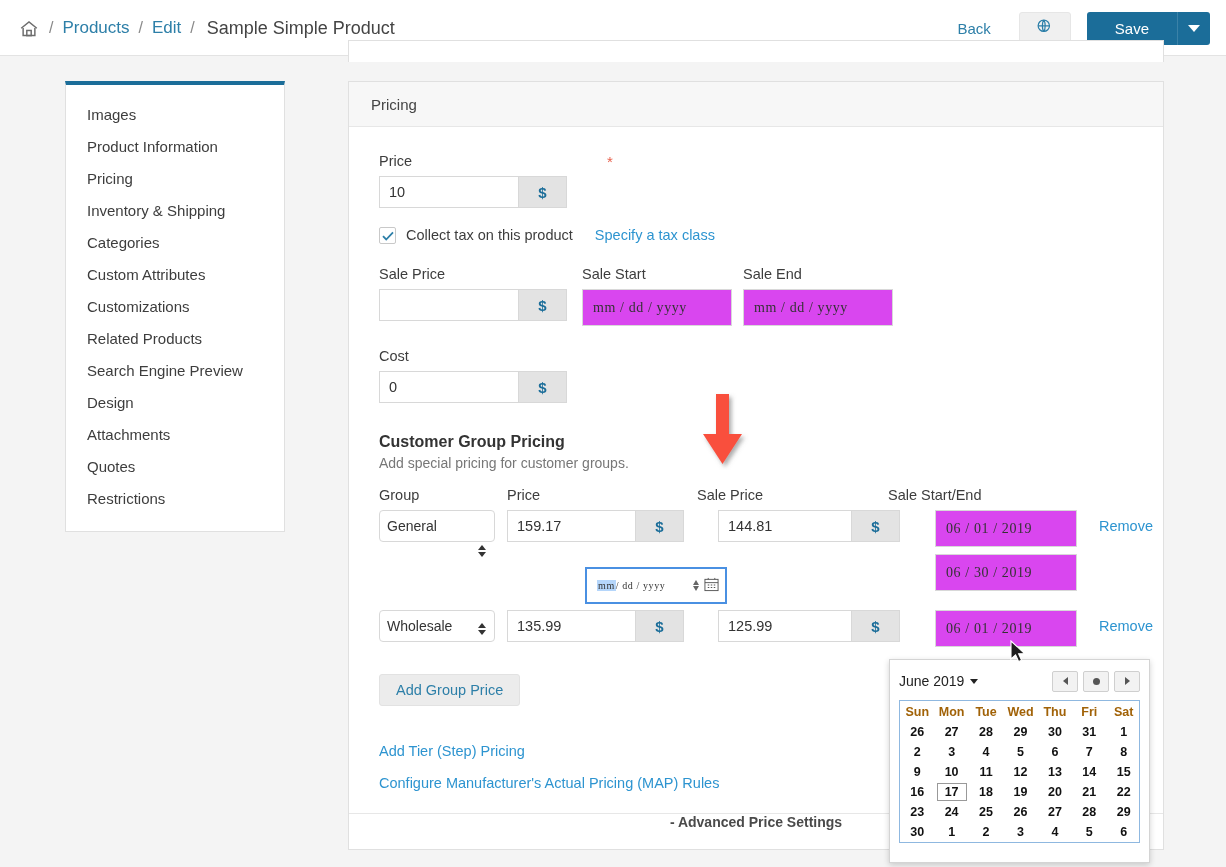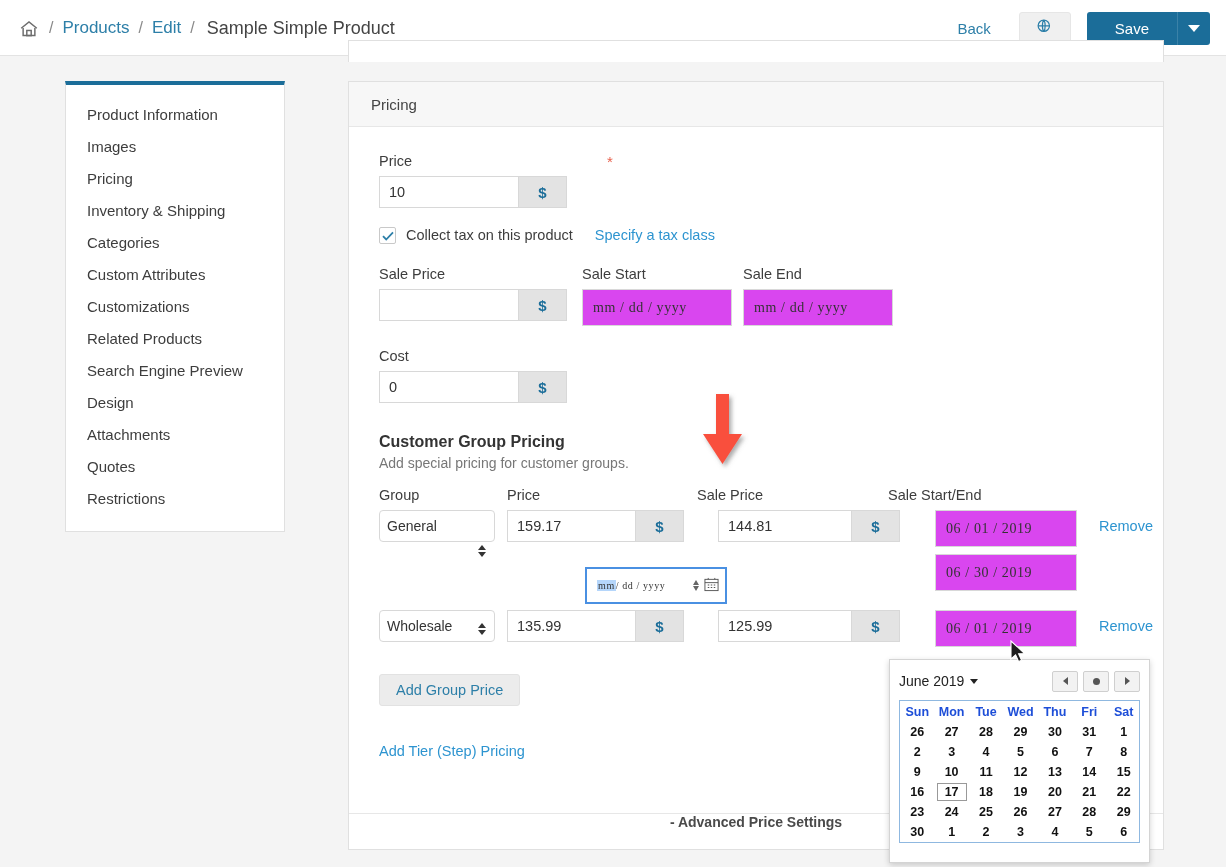--- a/index.html
+++ b/index.html
@@ -215,21 +215,21 @@
     border: 1px solid #cfcfcf; border-radius: 2px;
     display: flex; align-items: center; justify-content: center; cursor: pointer;
   }
   .nav-l { width:0;height:0;border-top:4px solid transparent;border-bottom:4px solid transparent;border-right:5px solid #555; }
   .nav-r { width:0;height:0;border-top:4px solid transparent;border-bottom:4px solid transparent;border-left:5px solid #555; }
   .nav-dot { width: 7px; height: 7px; border-radius: 50%; background: #555; }
 
   .dp-grid { border: 1px solid #8fb8e0; }
   table.cal { border-collapse: collapse; width: 241px; }
   table.cal th {
-    font-size: 12.5px; font-weight: bold; color: #1d4ed8;
+    font-size: 12.5px; font-weight: bold; color: #a16207;
     height: 21px; text-align: center; width: 34.4px;
   }
   table.cal td {
     font-size: 12.5px; font-weight: bold; color: #111;
     height: 20px; text-align: center;
   }
   td.muted { color: #bdbdbd; font-weight: bold; }
   td.today span {
     display: inline-block; border: 1px solid #999;
     padding: 0px 7px; line-height: 16px;
@@ -272,22 +272,22 @@
       </span>
     </div>
     <button class="save-btn">Save</button>
     <button class="save-caret">
       <span class="caret-down"></span>
     </button>
   </div>
 </div>
 
 <div class="sidenav" id="sidenav">
+    <div class="nav-item">Images</div>
     <div class="nav-item">Product Information</div>
-    <div class="nav-item">Images</div>
     <div class="nav-item">Pricing</div>
     <div class="nav-item">Inventory &amp; Shipping</div>
     <div class="nav-item">Categories</div>
     <div class="nav-item">Custom Attributes</div>
     <div class="nav-item">Customizations</div>
     <div class="nav-item">Related Products</div>
     <div class="nav-item">Search Engine Preview</div>
     <div class="nav-item">Design</div>
     <div class="nav-item">Attachments</div>
     <div class="nav-item">Quotes</div>
@@ -421,20 +421,21 @@
         </div>
       </div>
       <div class="remove-link" style="margin-left:22px;margin-top:8px;">Remove</div>
     </div>
 
     
     <button class="btn-gray" style="margin-top:27px;">Add Group Price</button>
 
     <div style="margin-top:37px;">
       <a class="link" style="display:block;">Add Tier (Step) Pricing</a>
+      <a class="link" style="display:block;margin-top:16px;">Configure Manufacturer's Actual Pricing (MAP) Rules</a>
     </div>
   </div>
 
   <div class="panel-footer">
     <span>- Advanced Price Settings</span>
   </div>
 </div>
 
 <div class="date-focus">
   <span class="seg-hl">mm</span>

